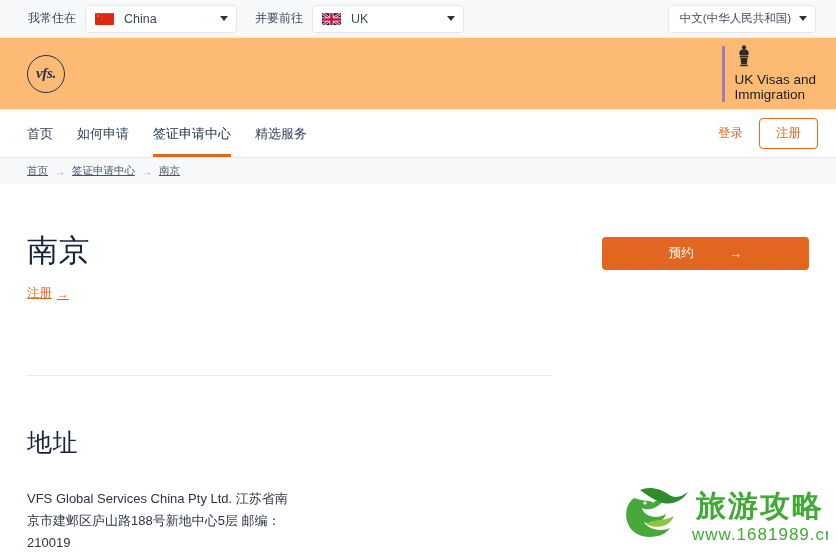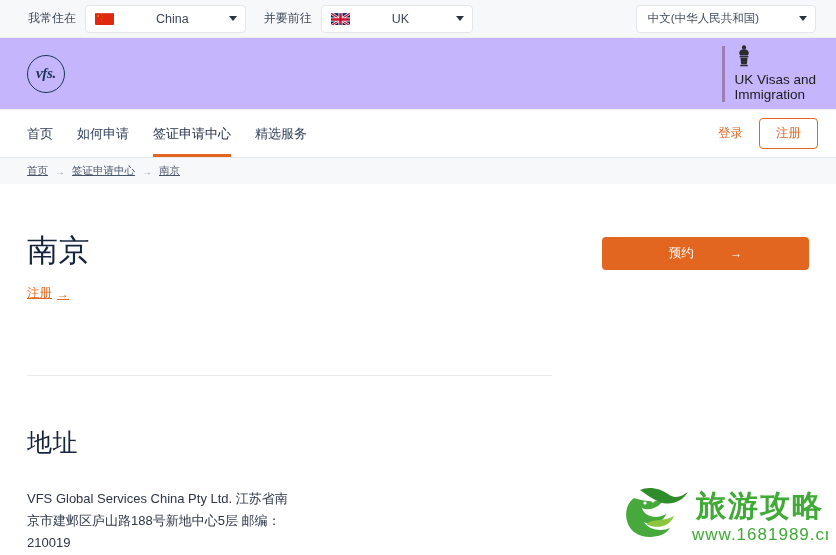--- a/index.html
+++ b/index.html
@@ -30,21 +30,20 @@
   .select-box {
     display: flex;
     align-items: center;
     height: 28px;
     background: #ffffff;
     border: 1px solid #e3e6ec;
     border-radius: 4px;
     padding: 0 8px 0 9px;
     min-width: 152px;
     position: relative;
-    gap: 32px;
   }
   .select-box.lang { min-width: 126px; padding-left: 11px; margin-left: 39px; }
   .flag {
     width: 19px;
     height: 13px;
     margin-right: 10px;
     flex: 0 0 auto;
     border-radius: 1px;
     overflow: hidden;
     display: block;
@@ -66,21 +65,21 @@
     flex: 0 0 auto;
   }
   .spacer { flex: 1 1 auto; }
 
   
   .logo-header {
     height: 72px;
     display: flex;
     align-items: center;
     padding: 0 20px 0 27px;
-    background: #c4b5fd;
+    background: #fdba74;
     border-bottom: 1px solid #ededf0;
     position: relative;
   }
   .vfs-logo { display: flex; align-items: center; }
   .vfs-circle {
     width: 38px; height: 38px;
     border: 1.5px solid #1d3557;
     border-radius: 50%;
     display: flex; align-items: center; justify-content: center;
     margin-right: 12px;

